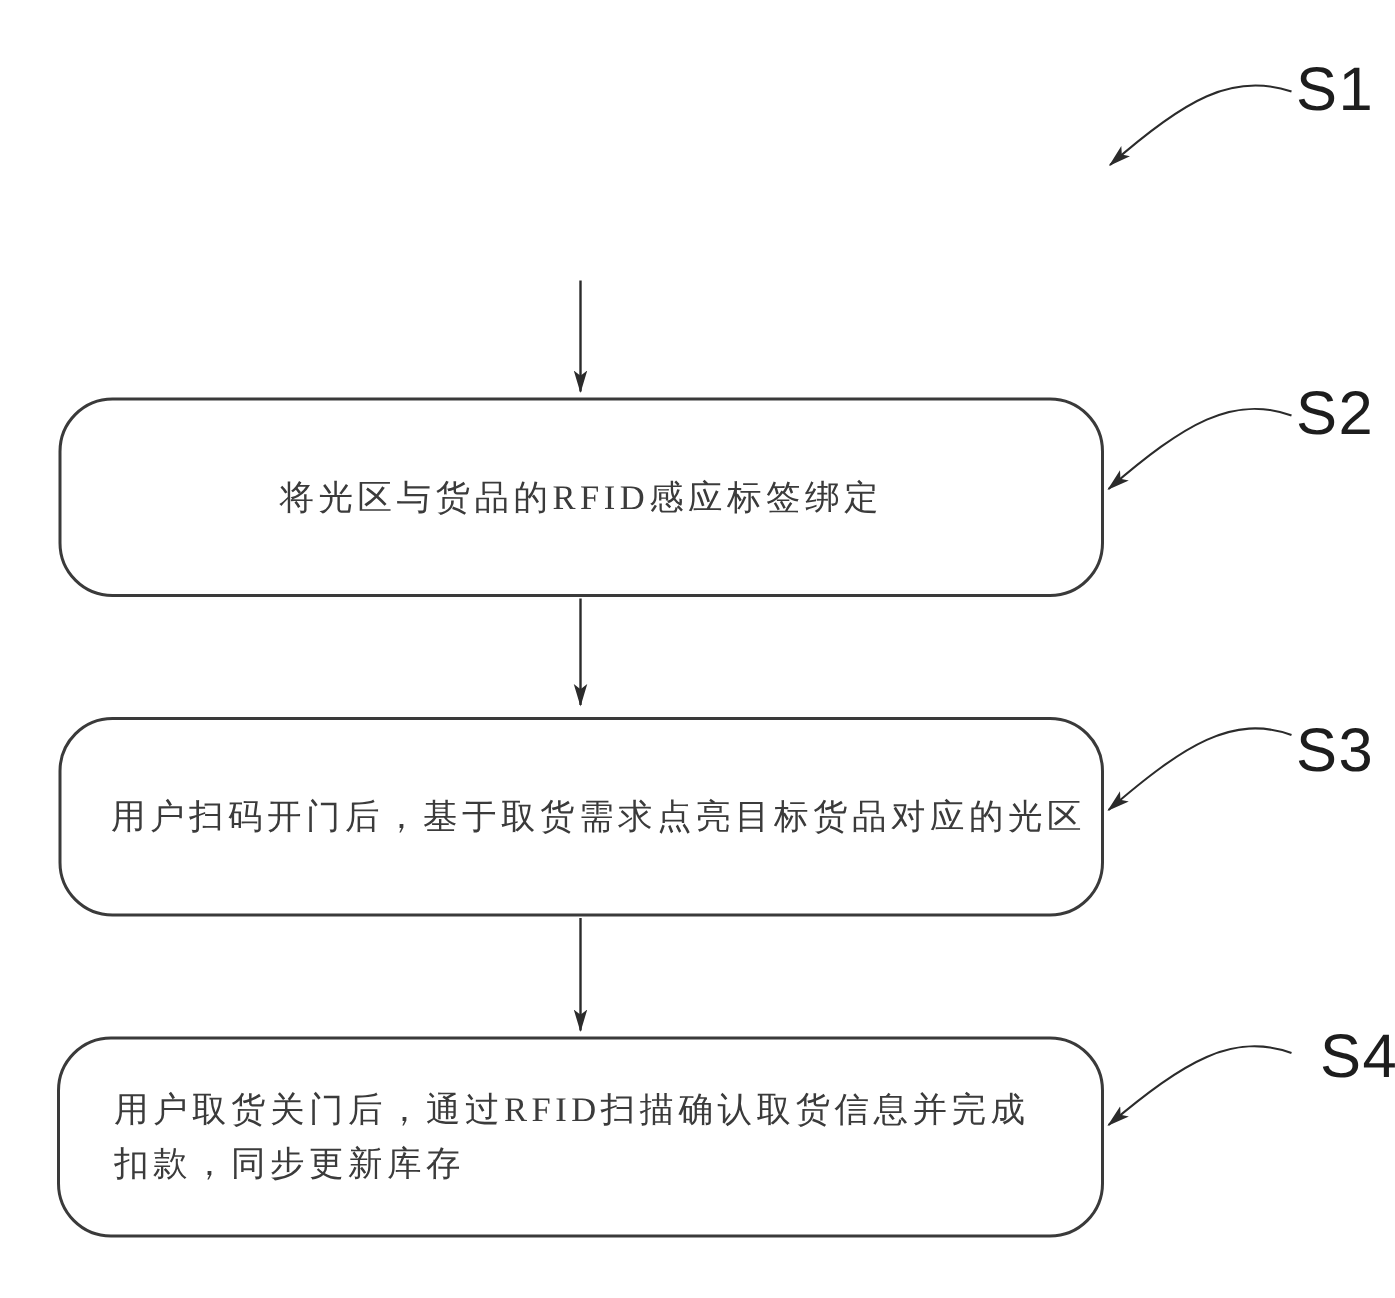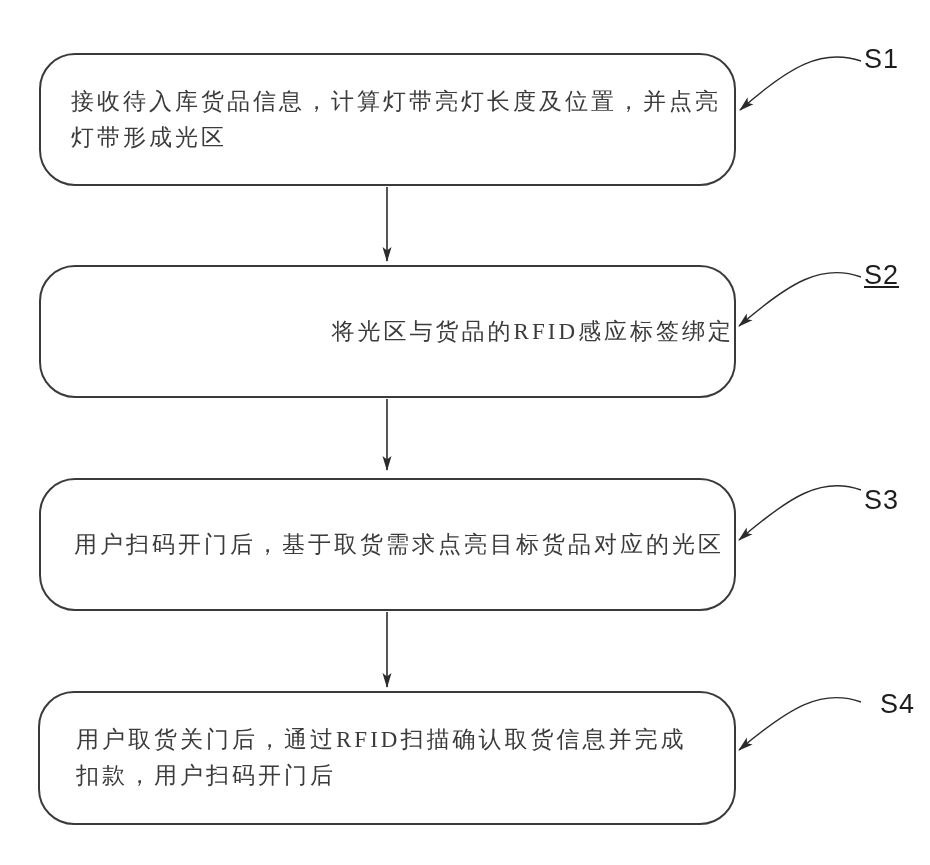--- a/index.html
+++ b/index.html
@@ -34,33 +34,33 @@
     justify-content: center;
     color: #3b3b3b;
     font-size: 23px;
     letter-spacing: 3px;
     line-height: 36px;
   }
   .step-box .txt-line {
     white-space: nowrap;
   }
   .box-1 { left: 39px;  top: 53px;  width: 697px; height: 133px; padding-left: 30px; padding-right: 14px; }
-  .box-2 { left: 39px;  top: 265px; width: 697px; height: 133px; text-align: center; align-items: flex-end; }
+  .box-2 { left: 39px;  top: 265px; width: 697px; height: 133px; text-align: center; }
   .box-3 { left: 39px;  top: 478px; width: 697px; height: 133px; padding-left: 24px; padding-right: 10px; align-items: flex-end; }
   .box-4 { left: 38px;  top: 691px; width: 698px; height: 134px; padding-left: 36px; padding-right: 10px; }
   .step-label {
     position: absolute;
     font-family: "Liberation Sans", sans-serif;
-    font-size: 27px;
+    font-size: 41px;
     line-height: 41px;
     color: #1d1d1d;
     letter-spacing: 1px;
   }
   .label-1 { left: 864px; top: 39px;  }
-  .label-2 { left: 864px; top: 255px; text-decoration: underline; }
+  .label-2 { left: 864px; top: 255px; }
   .label-3 { left: 864px; top: 464px; margin-top: 16px; }
   .label-4 { left: 864px; top: 684px; margin-left: 16px; }
 </style>
 </head>
 <body>
 
 <div class="canvas">
 
   <svg class="connector-layer" viewBox="0 0 930 865" xmlns="http://www.w3.org/2000/svg">
     <defs>
@@ -72,36 +72,32 @@
     <path d="M387,187 L387,261" stroke="#2b2b2b" stroke-width="1.6" fill="none" marker-end="url(#arrowhead)"></path>
     <path d="M387,399 L387,470" stroke="#2b2b2b" stroke-width="1.6" fill="none" marker-end="url(#arrowhead)"></path>
     <path d="M387,612 L387,687" stroke="#2b2b2b" stroke-width="1.6" fill="none" marker-end="url(#arrowhead)"></path>
 
     <path d="M861,61 C822,48 790,66 740,110" stroke="#2b2b2b" stroke-width="1.4" fill="none" marker-end="url(#arrowhead)"></path>
     <path d="M861,277 C822,263 790,282 739,326" stroke="#2b2b2b" stroke-width="1.4" fill="none" marker-end="url(#arrowhead)"></path>
     <path d="M861,490 C822,476 790,496 739,540" stroke="#2b2b2b" stroke-width="1.4" fill="none" marker-end="url(#arrowhead)"></path>
     <path d="M861,702 C822,688 790,707 739,750" stroke="#2b2b2b" stroke-width="1.4" fill="none" marker-end="url(#arrowhead)"></path>
   </svg>
 
-  <div class="step-box box-1">
-    <div class="txt-line">接收待入库货品信息，计算灯带亮灯长度及位置，并点亮</div>
-    <div class="txt-line">灯带形成光区</div>
-  </div>
 
   <div class="step-box box-2">
     <div class="txt-line">将光区与货品的RFID感应标签绑定</div>
   </div>
 
   <div class="step-box box-3">
     <div class="txt-line">用户扫码开门后，基于取货需求点亮目标货品对应的光区</div>
   </div>
 
   <div class="step-box box-4">
     <div class="txt-line">用户取货关门后，通过RFID扫描确认取货信息并完成</div>
-    <div class="txt-line">扣款，用户扫码开门后</div>
+    <div class="txt-line">扣款，同步更新库存</div>
   </div>
 
   <div class="step-label label-1">S1</div>
   <div class="step-label label-2">S2</div>
   <div class="step-label label-3">S3</div>
   <div class="step-label label-4">S4</div>
 
 </div>
 
 </body></html>

